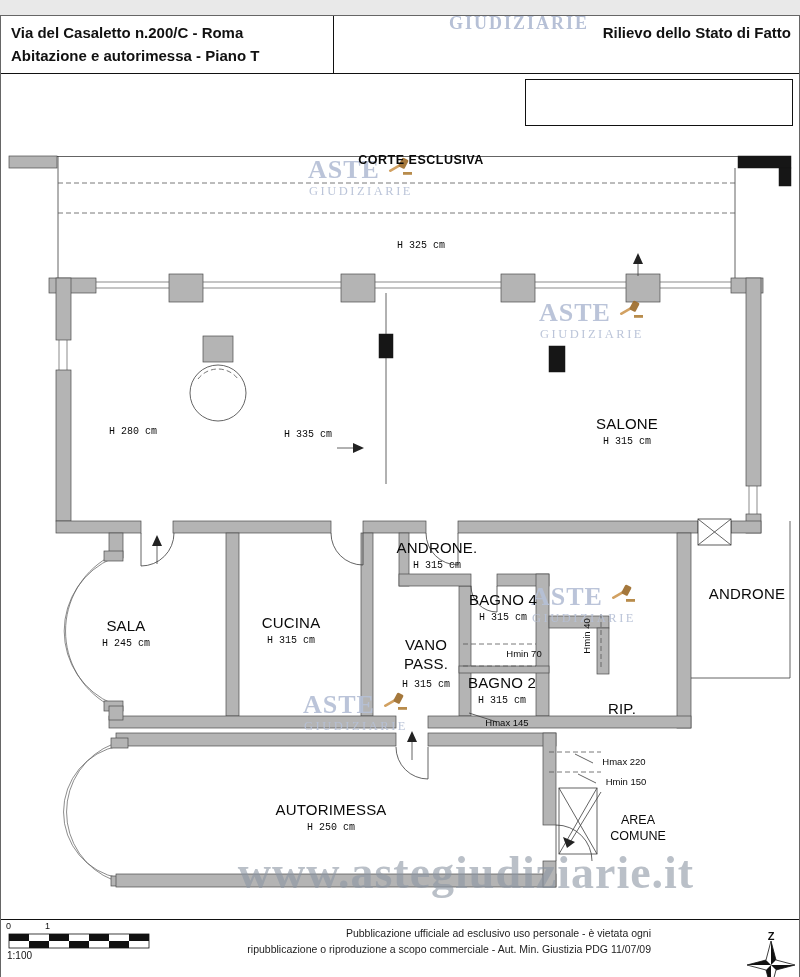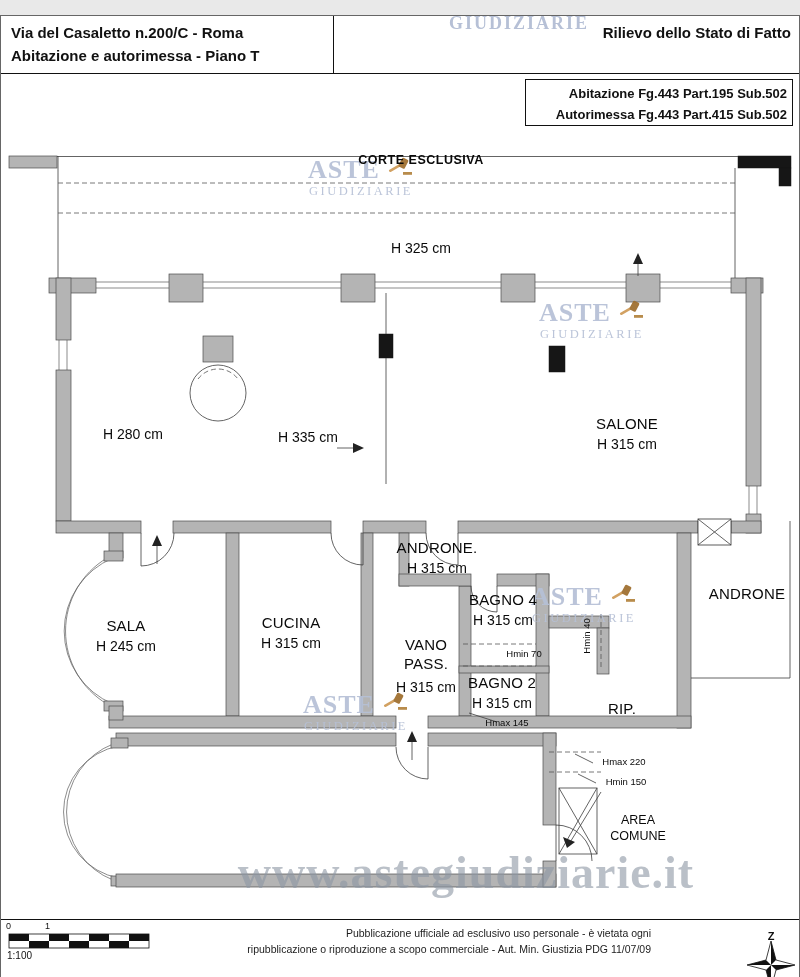--- a/index.html
+++ b/index.html
@@ -7,21 +7,21 @@
         font-family:"Liberation Sans","DejaVu Sans",sans-serif;color:#111;
         border:1px solid #666;box-sizing:border-box;margin-top:15px;}
   svg.plan{position:absolute;left:0;top:0;}
   .wallF{fill:#b4b4b4;stroke:#4c4c4c;stroke-width:.7;}
   .blkF{fill:#161616;stroke:#161616;stroke-width:.5;}
   .thinL{stroke:#3c3c3c;stroke-width:.8;fill:none;}
   .glzL{stroke:#5a5a5a;stroke-width:.7;fill:none;}
   .dashL{stroke:#555;stroke-width:.8;fill:none;stroke-dasharray:5 3;}
   .lbl{position:absolute;text-align:center;line-height:1.25;color:#0a0a0a;}
   .roomName{display:block;font-size:15px;letter-spacing:.2px;}
-  .roomH{display:block;font-size:14px;margin-top:2px;}
+  .roomH{display:block;font-size:10px;margin-top:2px;font-family:Liberation Mono, monospace;}
   .dim{font-size:9.5px;}
   .corte{font-size:12.5px;font-weight:700;letter-spacing:.5px;}
   .hdrBox{position:absolute;left:10px;top:5px;width:320px;font-size:15px;font-weight:700;line-height:23px;text-align:left;}
   .survey{position:absolute;left:430px;top:8px;width:360px;font-size:15px;font-weight:700;text-align:right;}
   .cad{position:absolute;left:528px;top:67px;width:258px;font-size:13px;font-weight:700;line-height:21px;text-align:right;white-space:nowrap;}
   .wm{position:absolute;color:#b6c0d6;font-family:"Liberation Serif","DejaVu Serif",serif;text-align:center;pointer-events:none;opacity:.92;}
   .wm-row{display:flex;align-items:flex-start;justify-content:center;gap:4px;}
   .wm-aste{font-size:26px;font-weight:700;letter-spacing:1px;line-height:1;}
   .wm-sub{font-size:12.5px;letter-spacing:2.5px;margin-top:1px;}
   .wm-partial{position:absolute;left:438px;top:-3px;width:160px;text-align:center;color:#b6c0d6;
@@ -214,24 +214,20 @@
       <path d="M770,973 L765,954 L770,949 Z" fill="#111"></path>
       <path d="M746,949 L765,944 L770,949 Z" fill="#111"></path>
     </g>
   </svg>
 
   <div class="hdrBox">
     <div>Via del Casaletto n.200/C - Roma</div>
     <div>Abitazione e autorimessa - Piano T</div>
   </div>
   <div class="survey">Rilievo dello Stato di Fatto</div>
-  <div class="cad">
-    <div>Abitazione Fg.443 Part.195 Sub.502</div>
-    <div>Autorimessa Fg.443 Part.415 Sub.502</div>
-  </div>
 
   <div class="wm-partial">GIUDIZIARIE</div>
 
   <div class="wm" style="left:296px;top:141px;width:128px">
     <div class="wm-row">
         <span class="wm-aste">ASTE</span>
       <svg width="30" height="20" viewBox="0 0 30 20">
           <rect x="4" y="9" width="16" height="2.6" rx="1" transform="rotate(-30 12 10)" fill="#cf9a55"></rect>
           <rect x="16" y="1" width="7" height="10" rx="1.5" transform="rotate(28 19 6)" fill="#9e6d2c"></rect>
           <rect x="19" y="15" width="9" height="2.8" fill="#b3833d"></rect>
@@ -321,20 +317,24 @@
     <span class="roomName">BAGNO 2</span>
     <span class="roomH">H 315 cm</span>
   </div>
 
   <div class="lbl dim" style="left:474px;top:701px;width:64px">Hmax 145</div>
   <div class="lbl dim rot90" style="left:560px;top:614px;width:52px">Hmin 40</div>
 
   <div class="lbl roomName" style="left:589px;top:684px;width:64px">RIP.</div>
   <div class="lbl roomName" style="left:694px;top:569px;width:104px">ANDRONE</div>
 
+  <div class="lbl" style="left:258px;top:785px;width:144px">
+    <span class="roomName">AUTORIMESSA</span>
+    <span class="roomH">H 250 cm</span>
+  </div>
 
   <div class="lbl dim" style="left:592px;top:740px;width:62px">Hmax 220</div>
   <div class="lbl dim" style="left:594px;top:760px;width:62px">Hmin 150</div>
 
   <div class="lbl" style="left:585px;top:797px;width:104px;font-size:12.5px">
     <span style="display:block">AREA</span>
     <span style="display:block">COMUNE</span>
   </div>
 
   <div class="tick" style="left:5px;top:905px">0</div>

